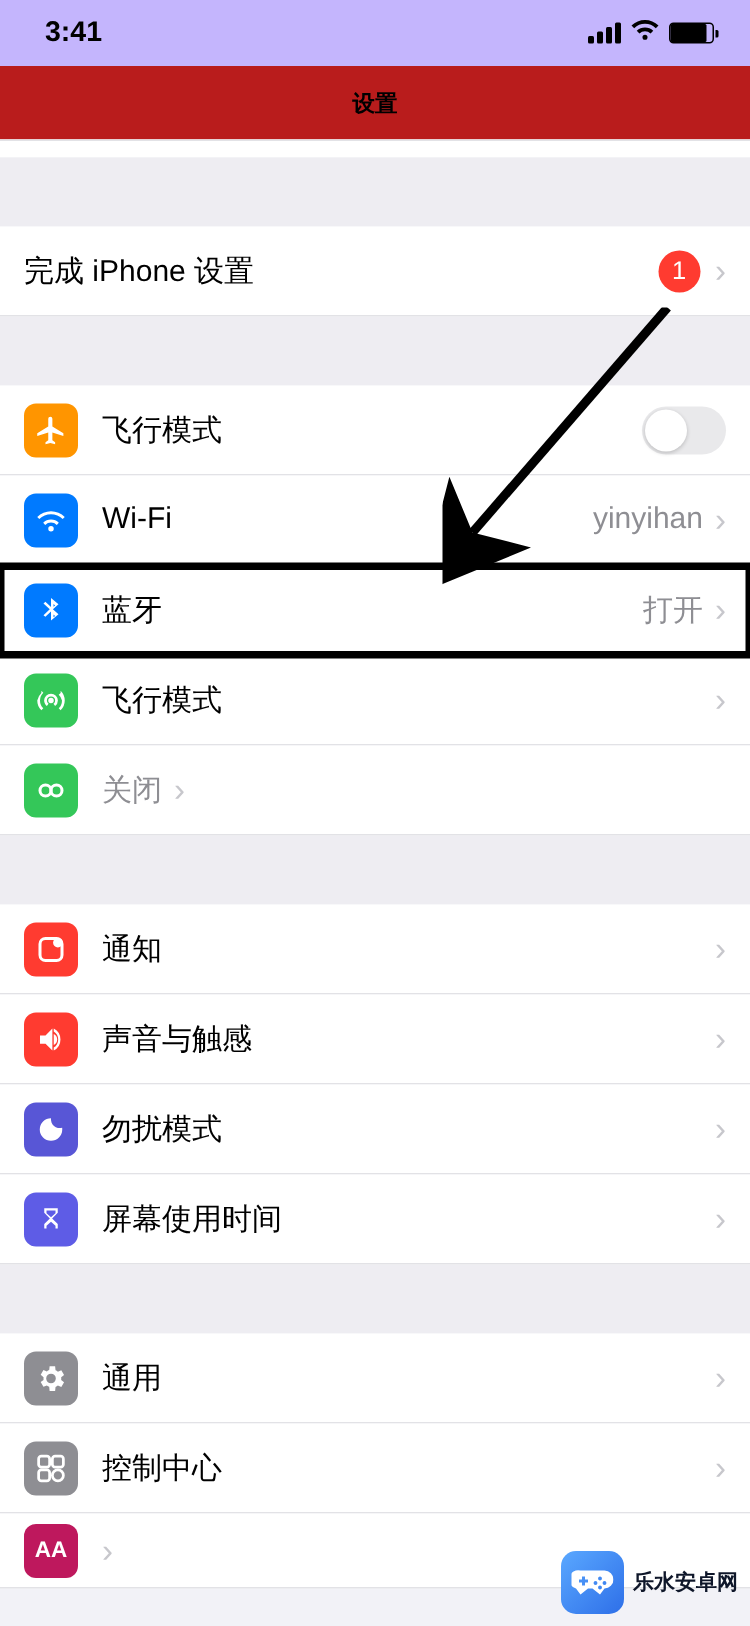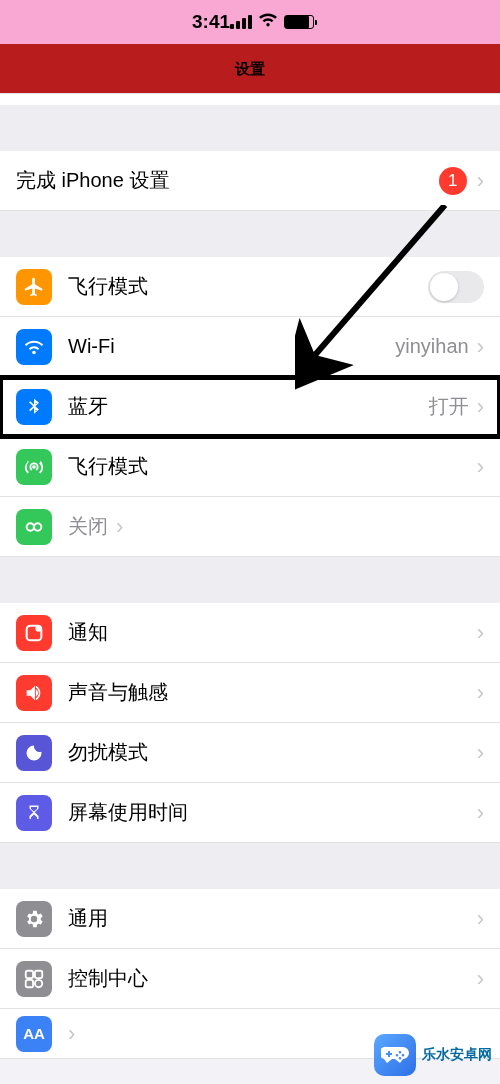--- a/index.html
+++ b/index.html
@@ -7,24 +7,24 @@
       width: 500px;
       height: 1084px;
       font-family: -apple-system, BlinkMacSystemFont, "Helvetica Neue", sans-serif;
       background: #f2f2f7;
       overflow: hidden;
       position: relative;
     }
     .status-bar {
       height: 44px;
       display: flex;
-      justify-content: center;
+      justify-content: space-between;
       align-items: center;
       padding: 0 24px 0 30px;
-      background: #f9a8d4;
+      background: #c4b5fd;
     }
     .status-time { font-size: 19px; font-weight: 600; }
     .status-icons { display: flex; align-items: center; gap: 6px; }
     .signal {
       display: flex; align-items: flex-end; gap: 2px; height: 14px;
     }
     .signal span { width: 4px; background: #000; border-radius: 1px; }
     .signal span:nth-child(1){height:5px}
     .signal span:nth-child(2){height:8px}
     .signal span:nth-child(3){height:11px}
@@ -93,40 +93,40 @@
     }
 
     .bg-orange{background:#ff9500}
     .bg-blue{background:#007aff}
     .bg-green{background:#34c759}
     .bg-green2{background:#34c759}
     .bg-red{background:#ff3b30}
     .bg-purple{background:#5856d6}
     .bg-indigo{background:#5e5ce6}
     .bg-gray{background:#8e8e93}
-    .bg-blue2{background:#3b82f6}
+    .bg-blue2{background:#be185d}
 
     .arrow-annotation {
       position:absolute;
       top: 205px; left: 295px;
       pointer-events:none;
       z-index:10;
     }
 
     .watermark {
       position:absolute; bottom:8px; right:8px; z-index:20;
       display:flex; align-items:center; gap:6px;
     }
     .wm-icon {
       width:42px; height:42px; border-radius:10px;
       background:linear-gradient(135deg,#5aa8ff,#2e6fe8);
       display:flex; align-items:center; justify-content:center;
       color:#fff; font-size:22px;
     }
-    .wm-text { font-size:14px; font-weight:600; color:#0369a1; }
+    .wm-text { font-size:14px; font-weight:600; color:#0f172a; }
     .no-icon-row .label { margin-left: 0; }
   </style>
 </head>
 <body>
 
 <div class="status-bar">
   <div class="status-time">3:41</div>
   <div class="status-icons">
     <div class="signal">
         <span></span>

